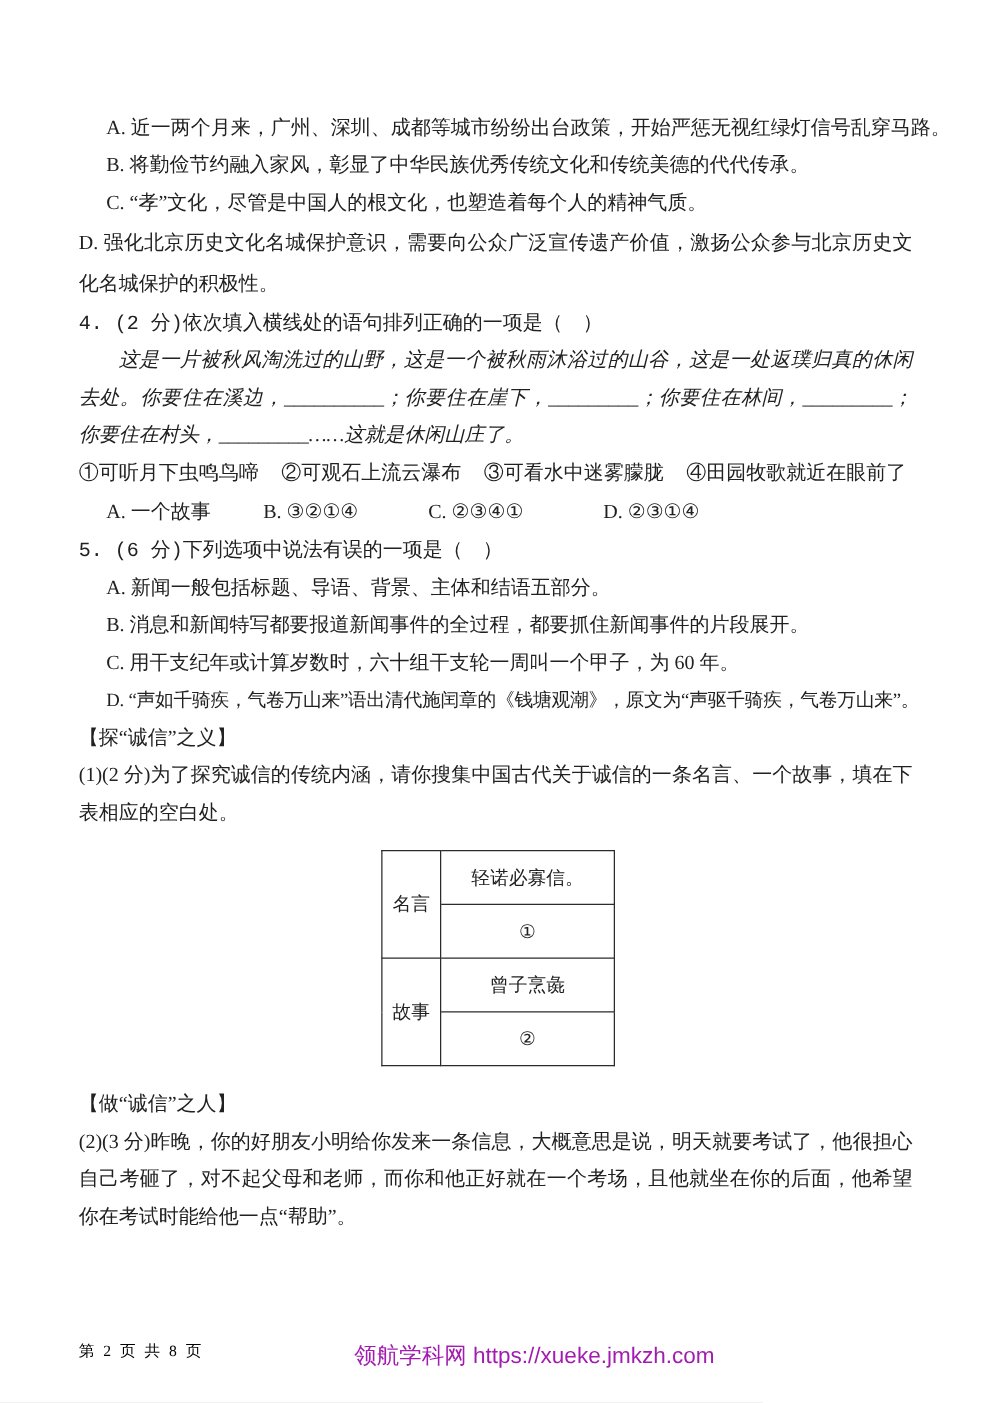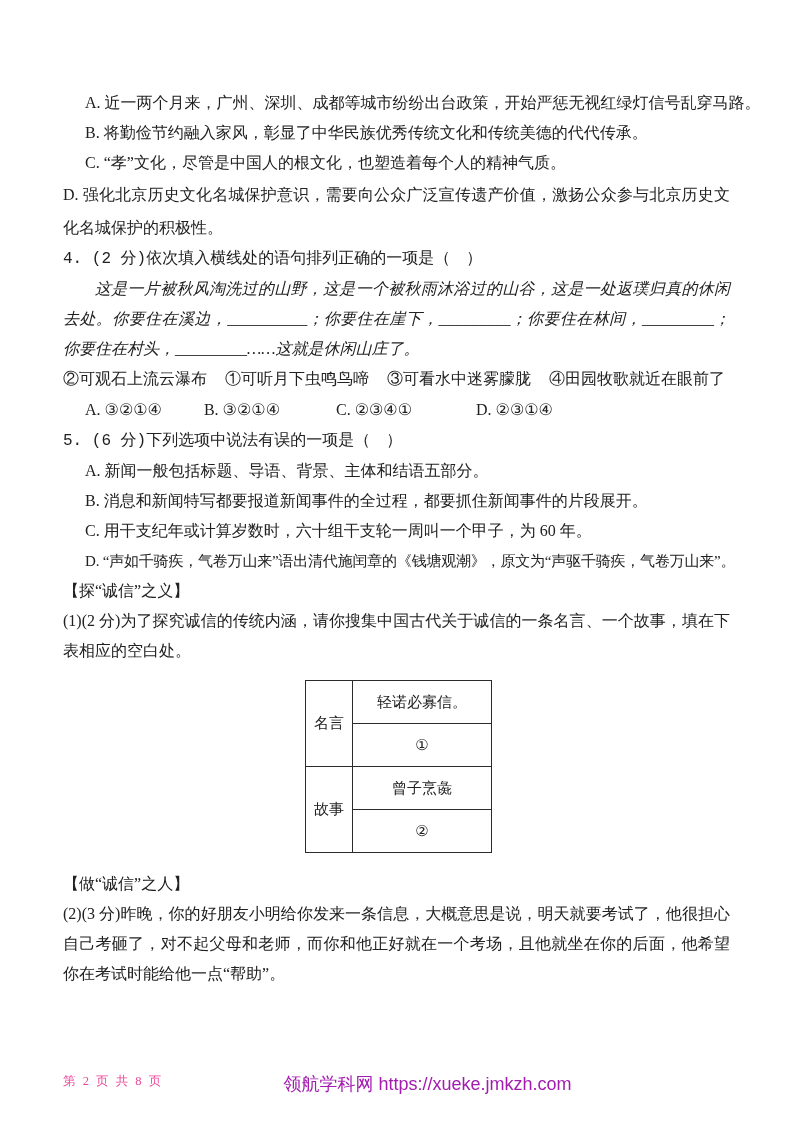--- a/index.html
+++ b/index.html
@@ -54,21 +54,21 @@
     vertical-align: middle;
     padding: 0;
   }
   .honesty-table .label-cell { width: 46px; }
   .honesty-table .content-cell { width: 138px; height: 42px; }
   .footer-pageinfo {
     position: absolute;
     left: 63px;
     bottom: 32px;
     font-size: 12.5px;
-    color: #ec4899;
+    color: #000000;
     letter-spacing: 2px;
     white-space: nowrap;
   }
   .footer-watermark {
     position: absolute;
     left: 0;
     right: 0;
     bottom: 26px;
     text-align: center;
     padding-left: 62px;
@@ -84,27 +84,27 @@
 <div class="page">
 
   <p class="q3-opt opt-indent oneline">A. 近一两个月来，广州、深圳、成都等城市纷纷出台政策，开始严惩无视红绿灯信号乱穿马路。</p>
   <p class="q3-opt opt-indent oneline">B. 将勤俭节约融入家风，彰显了中华民族优秀传统文化和传统美德的代代传承。</p>
   <p class="q3-opt opt-indent oneline">C. “孝”文化，尽管是中国人的根文化，也塑造着每个人的精神气质。</p>
   <p class="just" style="line-height:33px;">D. 强化北京历史文化名城保护意识，需要向公众广泛宣传遗产价值，激扬公众参与北京历史文化名城保护的积极性。</p>
 
   <p class="stem oneline">4. (2 分)依次填入横线处的语句排列正确的一项是（　）</p>
   <p class="passage just">这是一片被秋风淘洗过的山野，这是一个被秋雨沐浴过的山谷，这是一处返璞归真的休闲去处。你要住在溪边，__________；你要住在崖下，_________；你要住在林间，_________；你要住在村头，_________……这就是休闲山庄了。</p>
   <div class="items-row">
+    <span>①可听月下虫鸣鸟啼</span>
     <span>②可观石上流云瀑布</span>
-    <span>①可听月下虫鸣鸟啼</span>
     <span>③可看水中迷雾朦胧</span>
     <span>④田园牧歌就近在眼前了</span>
   </div>
   <div class="answers-row">
-    <span class="gap-a">A. ③②①④</span>
+    <span class="gap-a">A. 一个故事</span>
     <span class="gap-b">B. ③②①④</span>
     <span class="gap-c">C. ②③④①</span>
     <span>D. ②③①④</span>
   </div>
 
   <p class="stem oneline">5. (6 分)下列选项中说法有误的一项是（　）</p>
   <p class="q5-opt opt-indent oneline">A. 新闻一般包括标题、导语、背景、主体和结语五部分。</p>
   <p class="q5-opt opt-indent oneline">B. 消息和新闻特写都要报道新闻事件的全过程，都要抓住新闻事件的片段展开。</p>
   <p class="q5-opt opt-indent oneline">C. 用干支纪年或计算岁数时，六十组干支轮一周叫一个甲子，为 60 年。</p>
   <p class="q5-opt q5-opt-d opt-indent oneline">D. “声如千骑疾，气卷万山来”语出清代施闰章的《钱塘观潮》，原文为“声驱千骑疾，气卷万山来”。</p>

